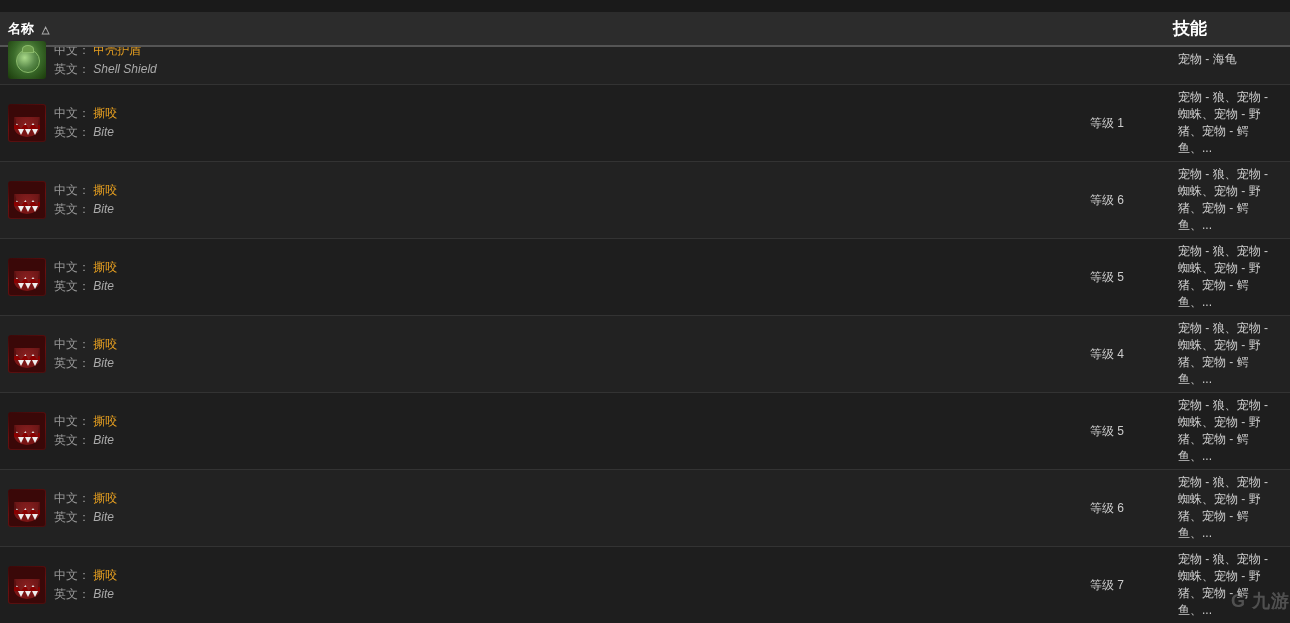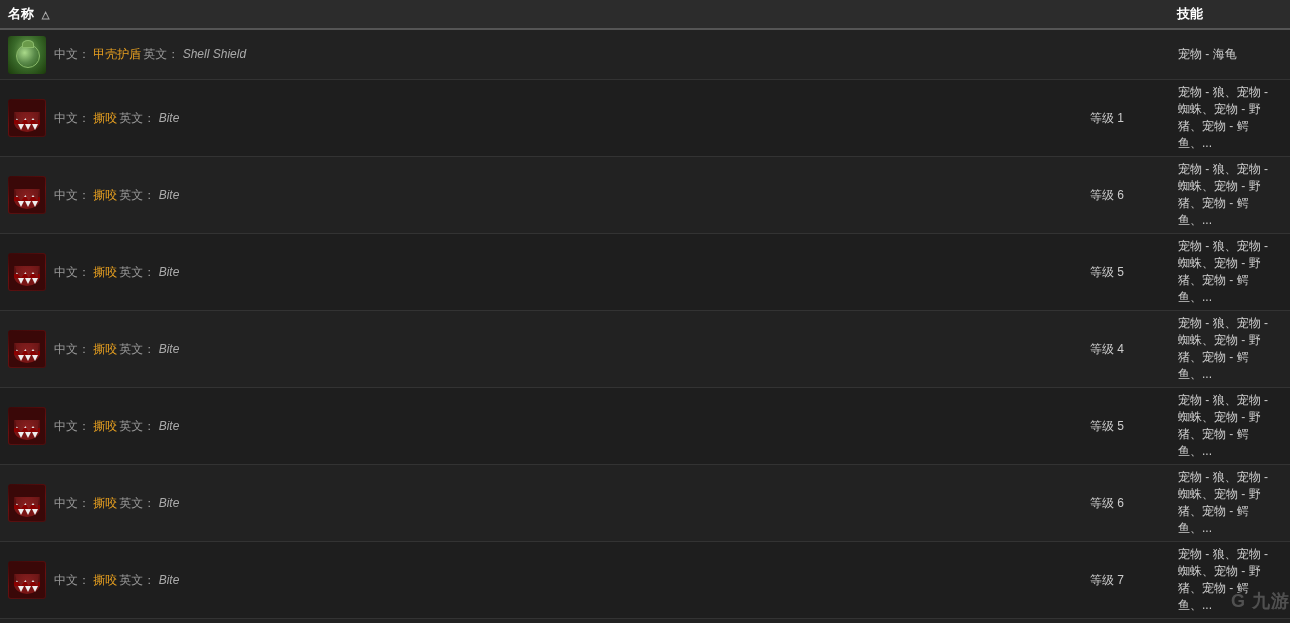--- a/index.html
+++ b/index.html
@@ -19,21 +19,21 @@
       flex: 0 0 1090px;
       color: #fff;
       font-weight: bold;
       font-size: 13px;
     }
     .col-skill {
       flex: 1;
       text-align: center;
       color: #fff;
       font-weight: bold;
-      font-size: 13px;
+      font-size: 17px;
     }
     .sort-arrow {
       display: inline-block;
       margin-left: 4px;
       color: #aaa;
       font-size: 10px;
     }
     .table-row {
       display: flex;
       align-items: center;
@@ -60,39 +60,40 @@
     }
     .cell-skill {
       flex: 1;
       text-align: left;
       color: #ccc;
       font-size: 12px;
       padding: 4px 8px;
     }
     .name-text {
       display: flex;
+      flex-direction: column;
       gap: 2px;
     }
     .name-zh {
       color: #e8a020;
       font-size: 12px;
     }
     .name-en {
       color: #aaa;
       font-size: 12px;
       font-style: italic;
     }
     .header-row {
       display: flex;
       background: #2c2c2c;
       border-bottom: 2px solid #555;
       padding: 5px 8px;
       align-items: center;
       position: sticky;
-      top: 0;
+      top: 12px;
     }
     .watermark {
       position: fixed;
       bottom: 10px;
       right: 0;
       color: rgba(200,200,200,0.3);
       font-size: 18px;
       font-weight: bold;
       letter-spacing: 1px;
     }

